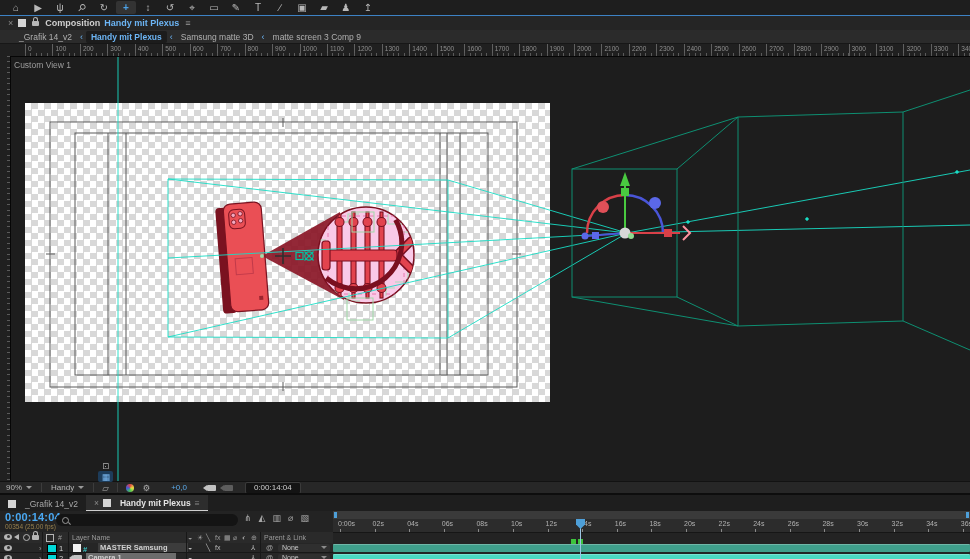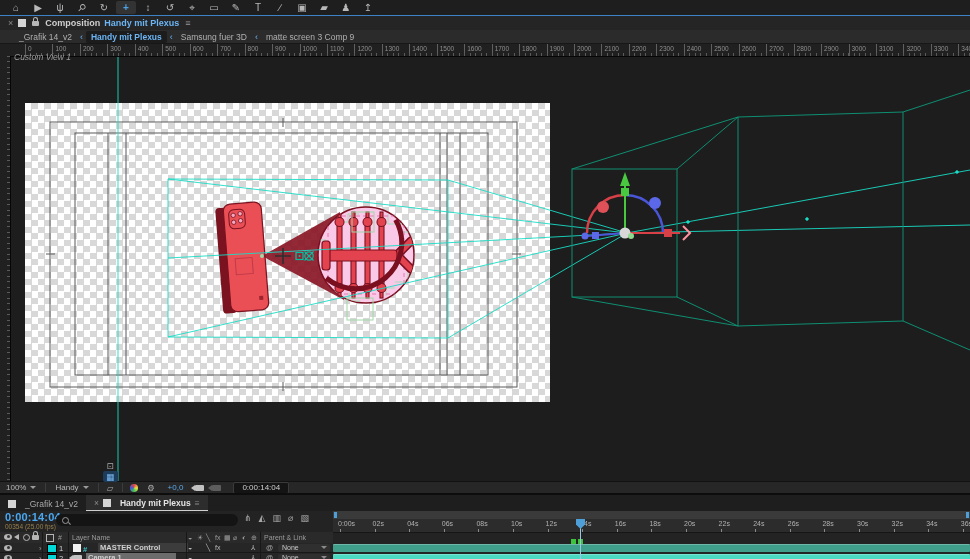--- a/index.html
+++ b/index.html
@@ -28,34 +28,34 @@
   .crumb{color:#b0b0b0;padding:1px 5px;}
   .crumb.active{color:#6cb5f5;background:#1c1c1c;border-radius:2px;font-weight:bold;}
   .sep{color:#6cb5f5;margin:0 3px;font-size:9px;}
   
   #viewport{left:0;top:44px;width:970px;height:437px;background:#1d1d1d;overflow:hidden;}
   #hruler{position:absolute;left:0;top:0;width:970px;height:12px;background:#202020;border-bottom:1px solid #060606;}
   #hruler::after{content:"";position:absolute;bottom:0;left:25px;right:0;height:3px;background:repeating-linear-gradient(90deg,#5a5a5a 0 1px,transparent 1px 5.49px);}
   .htick{position:absolute;top:0;height:12px;border-left:1px solid #606060;font-size:6.5px;color:#8f8f8f;padding-left:2px;line-height:9px;}
   #vruler{position:absolute;left:0;top:12px;width:10px;height:425px;background:#202020;border-right:1px solid #060606;}
   #vruler::after{content:"";position:absolute;top:0;bottom:0;right:0;width:3px;background:repeating-linear-gradient(180deg,#5a5a5a 0 1px,transparent 1px 5.49px);}
-  #view-label{left:14px;top:8px;font-size:8.5px;color:#9d9d9d;font-style:italic;}
+  #view-label{left:14px;top:16px;font-size:8.5px;color:#9d9d9d;}
   #checker{left:25px;top:59px;width:525px;height:299px;background:conic-gradient(#d8d8d8 25%,#ffffff 0 50%,#d8d8d8 0 75%,#ffffff 0) 0 0/13px 13px;}
   #canvas-svg{left:0;top:0;width:970px;height:437px;}
   
   #ctoolbar{left:0;top:481px;width:970px;height:12px;background:#272727;border-top:1px solid #121212;display:flex;align-items:center;font-size:8px;color:#b8b8b8;box-sizing:border-box;}
   .dd{display:flex;align-items:center;gap:4px;padding:0 6px;height:100%;}
   .caret{width:0;height:0;border-left:3px solid transparent;border-right:3px solid transparent;border-top:3px solid #9a9a9a;display:inline-block;}
   .cbtn{width:15px;height:11px;display:flex;align-items:center;justify-content:center;font-size:8.5px;color:#adadad;margin:0 1px;border-radius:2px;}
   .cbtn.active{background:#1d3c5a;color:#7ab8f0;}
   .colic{width:8px;height:8px;border-radius:50%;background:conic-gradient(#e04444,#e8e044,#44c454,#4458e0,#e04444);display:inline-block;}
   .camic{position:relative;width:9px;height:6px;background:#c2c2c2;border-radius:1px;display:inline-block;}
   .camic::before{content:"";position:absolute;left:-4px;top:0;width:0;height:0;border-right:4px solid #c2c2c2;border-top:3px solid transparent;border-bottom:3px solid transparent;}
   .camic.dim{opacity:.35;}
-  #exposure{color:#5aa8e8;margin:0 8px;}
+  #exposure{color:#5aa8e8;margin:0 16px;}
   #tc-box{background:#141414;border:1px solid #3a3a3a;border-radius:2px;padding:0 8px;height:10px;line-height:10px;color:#cfcfcf;margin-left:8px;}
   .vdiv{width:1px;height:9px;background:#3c3c3c;margin:0 3px;}
   
   #timeline{left:0;top:493px;width:970px;height:66px;background:#232323;border-top:2px solid #0d0d0d;}
   #tl-tabs{position:absolute;left:0;top:0;width:970px;height:16px;background:#1e1e1e;display:flex;align-items:flex-end;font-size:8.5px;}
   .tl-tab{display:flex;align-items:center;height:15px;padding:0 8px;color:#a8a8a8;gap:4px;}
   .tl-tab.active{background:#2d2d2d;color:#e4e4e4;border-bottom:1px solid #cfcfcf;font-weight:bold;}
   .tl-tab .x{color:#8a8a8a;font-weight:normal;}
   .tl-tab .menu{color:#8a8a8a;font-weight:normal;}
   #tl-controls{position:absolute;left:0;top:16px;width:333px;height:21px;background:#232323;}
@@ -165,21 +165,21 @@
   <span class="tlabel" data-name="panel-type-label">Composition</span>
   <span class="tvalue" data-name="composition-title">Handy mit Plexus</span>
   <span class="menu" data-name="panel-menu-icon">≡</span>
 </div>
 
 <div id="crumbs" class="abs" data-name="breadcrumb">
     <span class="crumb" data-name="breadcrumb-item">_Grafik 14_v2</span>
     <span class="sep" data-name="chevron-left-icon">‹</span>
     <span class="crumb active" data-name="breadcrumb-item">Handy mit Plexus</span>
     <span class="sep" data-name="chevron-left-icon">‹</span>
-    <span class="crumb" data-name="breadcrumb-item">Samsung fuer 3D</span>
+    <span class="crumb" data-name="breadcrumb-item">Samsung matte 3D</span>
     <span class="sep" data-name="chevron-left-icon">‹</span>
     <span class="crumb" data-name="breadcrumb-item">matte screen 3 Comp 9</span>
   </div>
 
 <div id="viewport" class="abs" data-name="composition-viewport">
   <div id="checker" class="abs" data-name="transparency-grid-background"></div>
   <svg id="canvas-svg" class="abs" viewBox="0 44 970 437" data-name="viewport-canvas">
 
     <g stroke="#5a5a5a" stroke-width="1" fill="none" data-name="layer-outlines">
       <rect x="50" y="122" width="467" height="265"></rect>
@@ -363,21 +363,21 @@
       <div class="htick" data-name="ruler-tick" style="left: 903.4px;">3200</div>
       <div class="htick" data-name="ruler-tick" style="left: 930.85px;">3300</div>
       <div class="htick" data-name="ruler-tick" style="left: 958.3px;">3400</div>
     </div>
   <div id="vruler" data-name="vertical-ruler"></div>
   <div id="view-label" class="abs" data-name="view-label">Custom View 1</div>
 </div>
 
 <div id="ctoolbar" class="abs" data-name="composition-toolbar">
   <div class="dd" data-name="magnification-dropdown">
-    <span data-name="magnification-value">100%</span>
+    <span data-name="magnification-value">90%</span>
       <span class="caret" data-name="chevron-down-icon"></span>
   </div>
   <span class="vdiv" data-name="divider"></span>
   <div class="dd" data-name="resolution-dropdown">
     <span data-name="resolution-value">Handy</span>
       <span class="caret" data-name="chevron-down-icon"></span>
   </div>
   <span class="vdiv" data-name="divider"></span>
   <span id="cbtns" data-name="view-option-buttons">
       <span class="cbtn" data-name="region-of-interest-button">
@@ -493,21 +493,21 @@
     <span class="coldiv" style="left:186px"></span>
       <span class="coldiv" style="left:260px"></span>
   </div>
   <div id="lrows" data-name="layer-rows">
       <div class="lrow" data-name="layer-row" style="top: 48px;">
         <span class="c" data-name="eye-toggle" style="left: 4px;"><span class="eyeic"></span></span>
         <span class="c" data-name="expand-arrow-icon" style="left: 39px; color: rgb(153, 153, 153);">›</span>
         <span class="c" data-name="label-color-swatch" style="left: 47px;"><span class="swatch" style="background: rgb(0, 216, 216);"></span></span>
         <span class="c" data-name="layer-index" style="left: 59px;">1</span>
         <span class="c" data-name="layer-type-icon" style="left: 73px;"><span class="thumb"></span> <span class="hash">#</span></span>
-        <div class="namecell" data-name="layer-name" style="left: 98px; width: 88px; background: rgb(60, 60, 60); font-weight: bold;">MASTER Control</div>
+        <div class="namecell" data-name="layer-name" style="left: 98px; width: 88px; background: rgb(60, 60, 60); font-weight: bold;">MASTER Samsung</div>
         <span class="sw" data-name="layer-switch" style="left: 188px;">◒</span>
         <span class="sw" data-name="layer-switch" style="left: 206px;">╲</span>
         <span class="sw" data-name="layer-switch" style="left: 215px;">fx</span>
         <span class="sw" data-name="layer-switch" style="left: 251px;">⅄</span>
         <span class="c pwhip" data-name="pick-whip-icon" style="left: 266px;">@</span>
         <div class="pdd" data-name="parent-dropdown">None<span class="caret" data-name="chevron-down-icon"></span></div>
         <span class="coldiv" style="left: 42px;"></span>
         <span class="coldiv" style="left: 68px;"></span>
         <span class="coldiv" style="left: 186px;"></span>
         <span class="coldiv" style="left: 260px;"></span>

